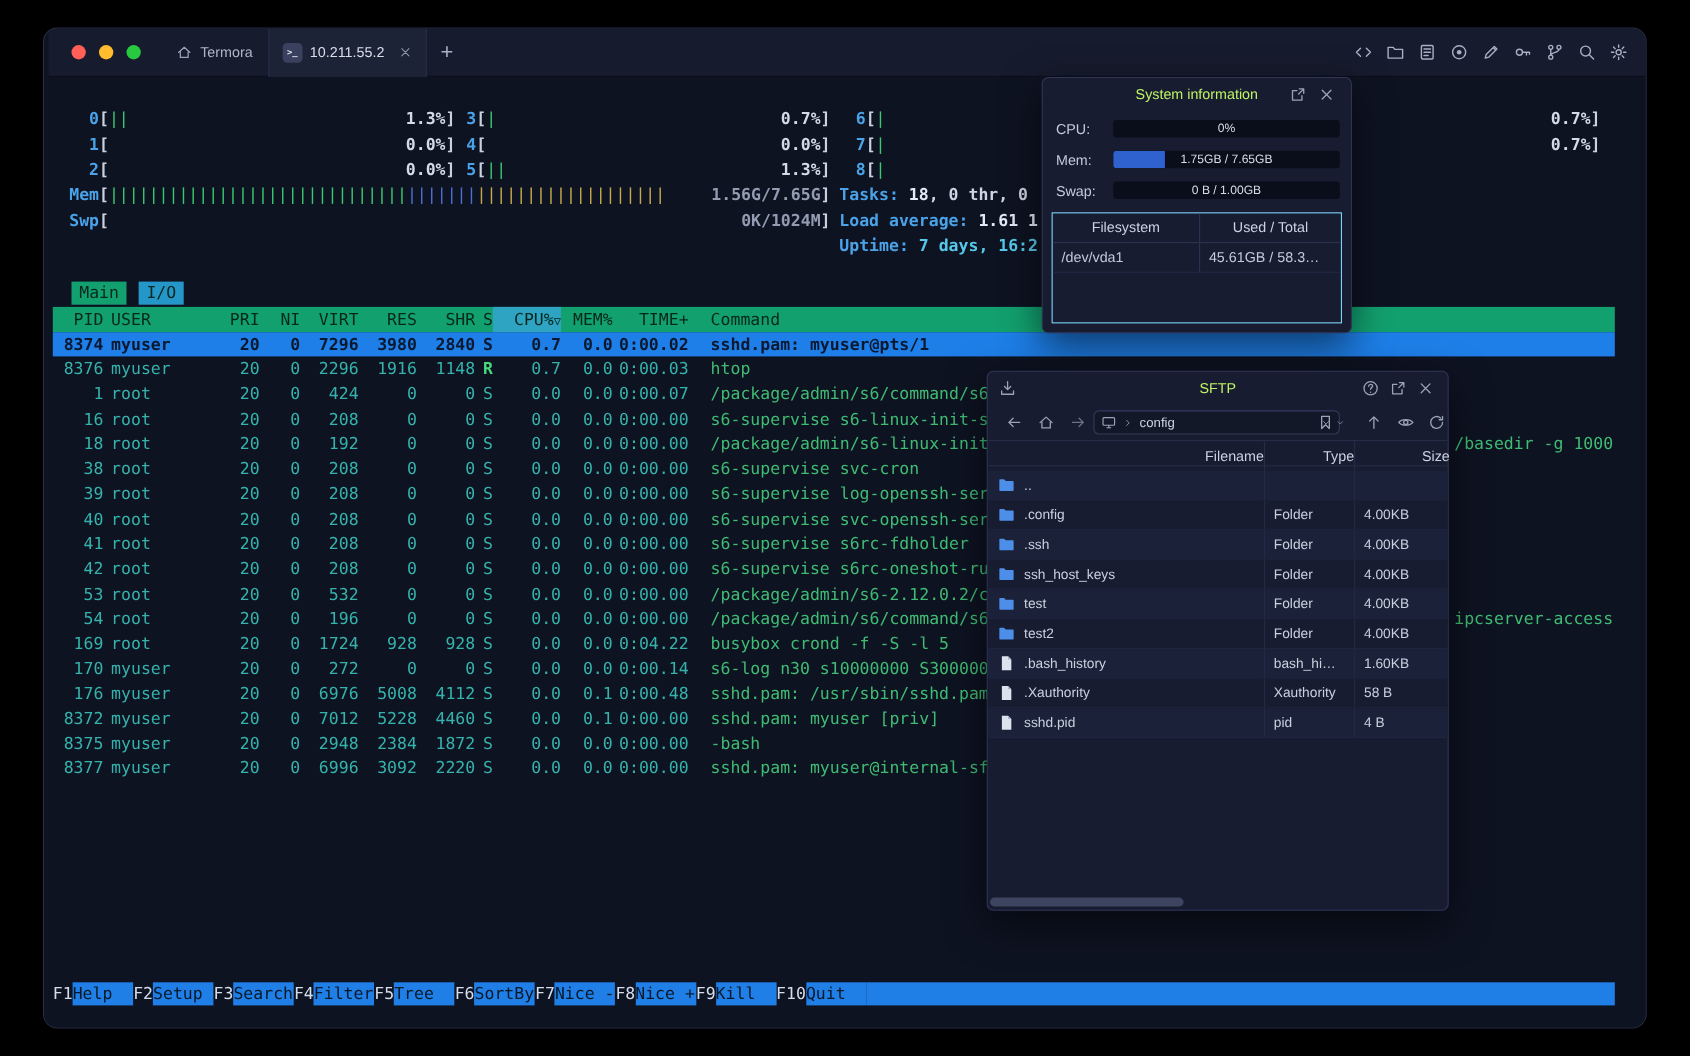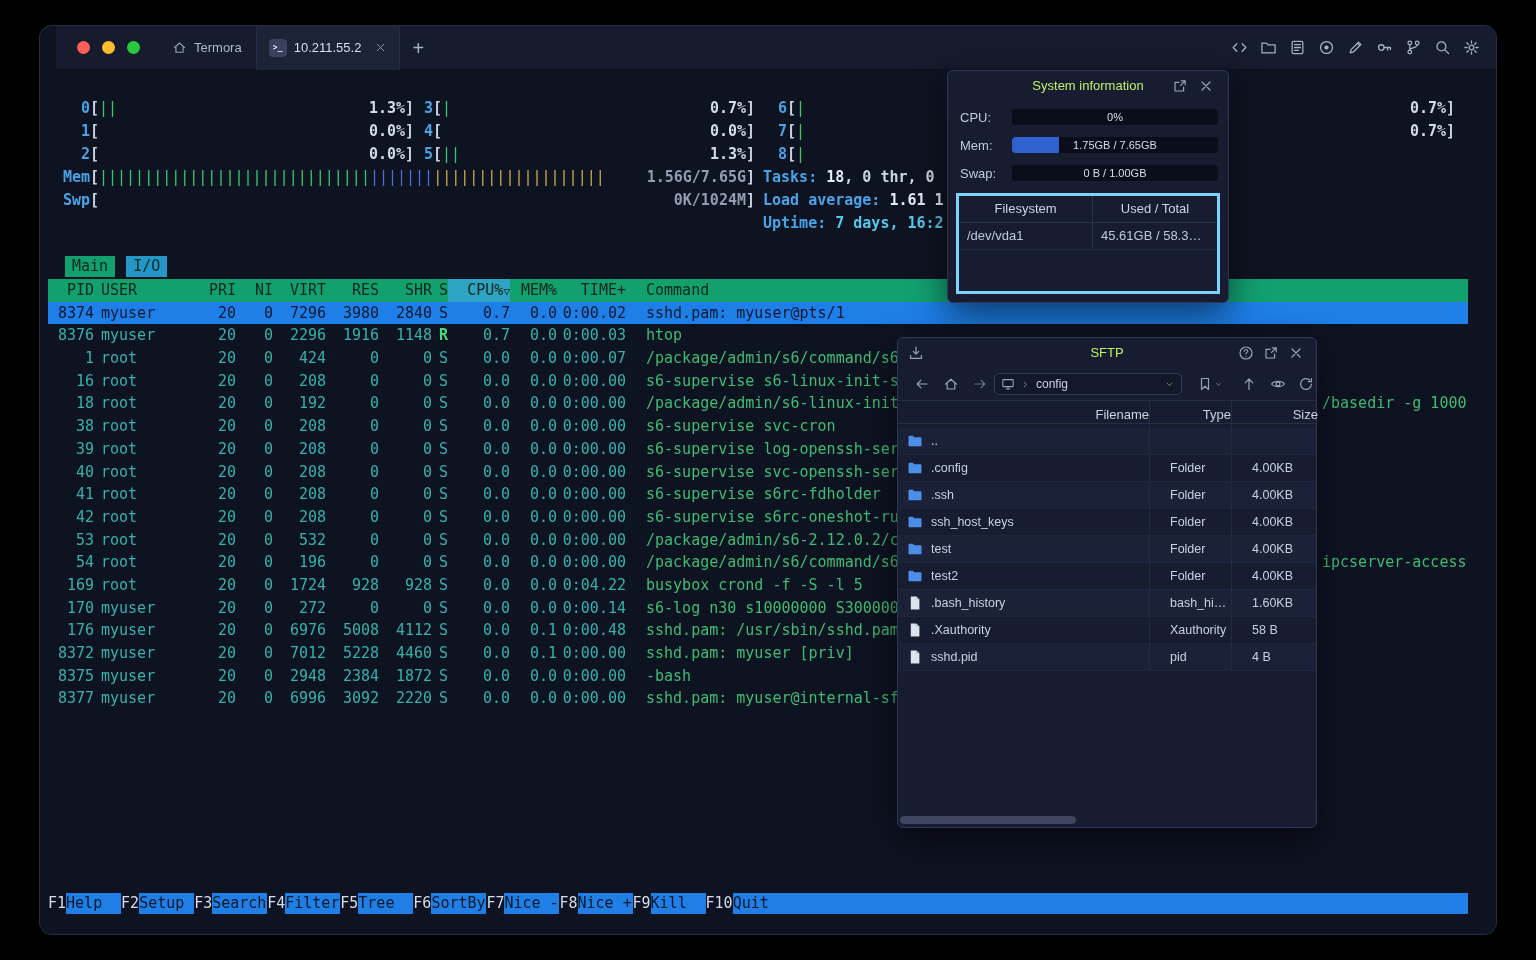--- a/index.html
+++ b/index.html
@@ -1,20 +1,20 @@
 <!DOCTYPE html>
 <html style="--header-green: #12a06f; --sort-teal: #2fa3c2; --select-blue: #1e7fe8; --fn-blue: #1f7fe6; --io-cyan: #2596c8; --proc-teal: #35b2ab; --cmd-green: #3fbc73; --meter-label: #4aa3e8; --uptime-cyan: #56c9ea; --mem-fill: #2f62cf; --folder-blue: #4d8fe8;"><head>
 <meta charset="utf-8">
 <style>
   *{margin:0;padding:0;box-sizing:border-box}
   html,body{width:1536px;height:960px;background:#000;overflow:hidden;font-family:"Liberation Sans",sans-serif}
   .window{position:absolute;left:40px;top:26px;width:1456px;height:908px;background:#0e1322;
     border-radius:12px;overflow:hidden;box-shadow:0 0 0 1px #272d45,0 24px 70px rgba(0,0,0,.65)}
   
-  .titlebar{position:absolute;left:16px;top:0;right:0;height:44px;background:#161b2d;display:flex;align-items:center;border-bottom:1px solid #0b0f1c}
+  .titlebar{position:absolute;left:4px;top:0;right:0;height:44px;background:#161b2d;display:flex;align-items:center;border-bottom:1px solid #0b0f1c}
   .traffic{display:flex;gap:12px;padding:0 18px 0 21px}
   .dot{width:13px;height:13px;border-radius:50%}
   .dot.red{background:#ff5f57}.dot.yellow{background:#febc2e}.dot.green{background:#28c840}
   .tab{display:flex;align-items:center;gap:7px;height:44px;padding:0 14px;color:#b0b7c8;font-size:13px;white-space:nowrap}
   .tab .ticon{width:15px;height:15px;color:#9aa2b6}
   .tab.active{background:#1d2337;border-left:1px solid #272e49;border-right:1px solid #272e49;color:#d9dee9;padding:0 12px}
   .term-badge{width:18px;height:18px;border-radius:4px;background:#39415f;color:#e9edf6;
     font-family:"DejaVu Sans Mono",monospace;font-size:8px;font-weight:bold;display:flex;align-items:center;justify-content:center}
   .tab-close{width:13px;height:13px;color:#8d95a9;margin-left:6px}
   .newtab{margin-left:12px;font-size:20px;color:#a8b0c3;line-height:20px;cursor:pointer}
@@ -50,21 +50,21 @@
   .pc.lu{padding-left:7px}
   .pc.ls{padding-left:7px}
   .pc.ls.running{color:#49da7d;font-weight:700}
   .pc.lc{padding-left:20px;color:var(--cmd-green,#3fbc73);position:relative}
   .ctail{position:absolute;left:696px;top:0}
   .phead{background:var(--header-green,#12a06f);color:#06281c}
   .phead .pc{color:#06281c}
   .phead .pc.sorted{background:var(--sort-teal,#2fa3c2)}
   .tri{font-size:11px}
   .prow.sel{background:var(--select-blue,#1e7fe8)}
-  .prow.sel .pc{color:#0a1830;font-weight:400}
+  .prow.sel .pc{color:#0a1830;font-weight:700}
   
   .fnbar{position:absolute;left:8px;top:823px;width:1420px;height:21px;display:flex;font-size:15px;line-height:21px;white-space:pre}
   .fkk{color:#d6dcea;flex:none}
   .fkl{width:55px;flex:none;background:var(--fn-blue,#1f7fe6);color:#071828;overflow:hidden;cursor:pointer}
   .fkl.fill{flex:1;width:auto}
   
   .panel{position:absolute;background:#171c30;border:1px solid #2f3658;border-radius:6px;
     box-shadow:0 12px 36px rgba(0,0,0,.55);color:#c7cedf;z-index:10;font-family:"Liberation Sans",sans-serif}
   .panel-h{position:relative;height:30px}
   .panel-title{position:absolute;left:0;right:0;top:0;line-height:30px;text-align:center;font-size:13px;color:#bef264}
@@ -72,59 +72,59 @@
   
   .sysinfo{left:907px;top:44px;width:282px;height:233px}
   .sysinfo .ph-exp{right:40px}
   .sysinfo .ph-close{right:14px}
   #si-rows{position:absolute;left:12px;right:10px;top:32px}
   .sirow{display:flex;align-items:center;height:28px}
   .silab{width:52px;font-size:13px;color:#c3cadb}
   .sibar{flex:1;height:16px;background:#0a0e1b;border-radius:3px;position:relative;overflow:hidden}
   .sifill{position:absolute;left:0;top:0;bottom:0;background:var(--mem-fill,#2f62cf);border-radius:3px 0 0 3px}
   .sitext{position:absolute;inset:0;text-align:center;font-size:11px;line-height:16px;color:#d8dee9}
-  .fs-table{position:absolute;left:8px;right:8px;top:122px;bottom:8px;border:3px solid #7dd3fc;font-size:13px;overflow:hidden}
+  .fs-table{position:absolute;left:8px;right:8px;top:122px;bottom:8px;border:1px solid #7dd3fc;font-size:13px;overflow:hidden}
   .fs-head,.fs-row{display:grid;grid-template-columns:133px 1fr;height:27px;line-height:26px}
   .fs-head{border-bottom:1px solid #2b3250;color:#ccd3e2}
   .fs-head span{text-align:center}
   .fs-head span+span,.fs-row span+span{border-left:1px solid #2b3250}
   .fs-row{border-bottom:1px solid #222842;color:#c2c9da}
   .fs-row span{padding-left:8px;white-space:nowrap;overflow:hidden}
   
   .sftp{left:857px;top:311px;width:420px;height:491px}
   .sftp .ph-dl{left:10px}
   .sftp .ph-help{right:62px}
   .sftp .ph-exp{right:37px}
   .sftp .ph-close{right:12px}
   .sftp-toolbar{position:absolute;left:0;right:0;top:30px;height:32px}
   .nav-back{left:16px;top:8px}
   .nav-home{left:45px;top:8px}
   .nav-fwd{left:74px;top:8px;color:#6a7287}
-  .pathbox{position:absolute;left:96px;top:5px;width:188px;height:22px;border:1px solid #333b5c;border-radius:5px;
+  .pathbox{position:absolute;left:96px;top:5px;width:224px;height:22px;border:1px solid #333b5c;border-radius:5px;
     display:flex;align-items:center;padding:0 6px;gap:5px;background:#131829;cursor:text}
   .pathbox .picon{position:static;width:14px;height:14px}
   .pathbox .xs{width:11px;height:11px;color:#8e97ac}
   .path-text{font-size:12px;color:#c9d0e0;flex:1}
   .i-bm{left:299px;top:8px}
   .i-bmc{left:316px;top:12px;width:9px;height:9px}
   .i-up{left:343px;top:8px}
   .i-eye{left:372px;top:8px}
   .i-rf{left:400px;top:8px}
   .sftp-head{position:absolute;left:0;right:0;top:62px;height:24px;display:grid;grid-template-columns:251px 82px 87px;
     line-height:27px;text-align:right;font-size:13px;color:#ccd3e2;border-top:1px solid #262d49;border-bottom:1px solid #262d49}
   .sftp-head span.b{border-left:1px solid #262d49}
   #sftp-rows{position:absolute;left:0;right:0;top:90px}
   .frow{display:grid;grid-template-columns:251px 82px 87px;height:27px;line-height:26px;font-size:12.5px;
     color:#c9d0e0;border-bottom:1px solid #1f2540;cursor:default}
   .frow.even{background:#1b2138}
   .frow.odd{background:#171c30}
   .fc{overflow:hidden;white-space:nowrap}
   .fc.name{display:flex;align-items:center;gap:8px;padding-left:9px}
   .ficon{width:16px;height:16px;flex:none}
-  .fc.type,.fc.size{padding-left:20px;border-left:1px solid #232a47}
+  .fc.type,.fc.size{padding-left:8px;border-left:1px solid #232a47}
   .hscroll{position:absolute;left:2px;right:2px;bottom:3px;height:8px}
   .hscroll .thumb{width:176px;height:8px;border-radius:4px;background:#3c4460}
 </style>
 </head>
 <body>
 
 <div class="window">
 
   <div class="titlebar">
     <div class="traffic">

